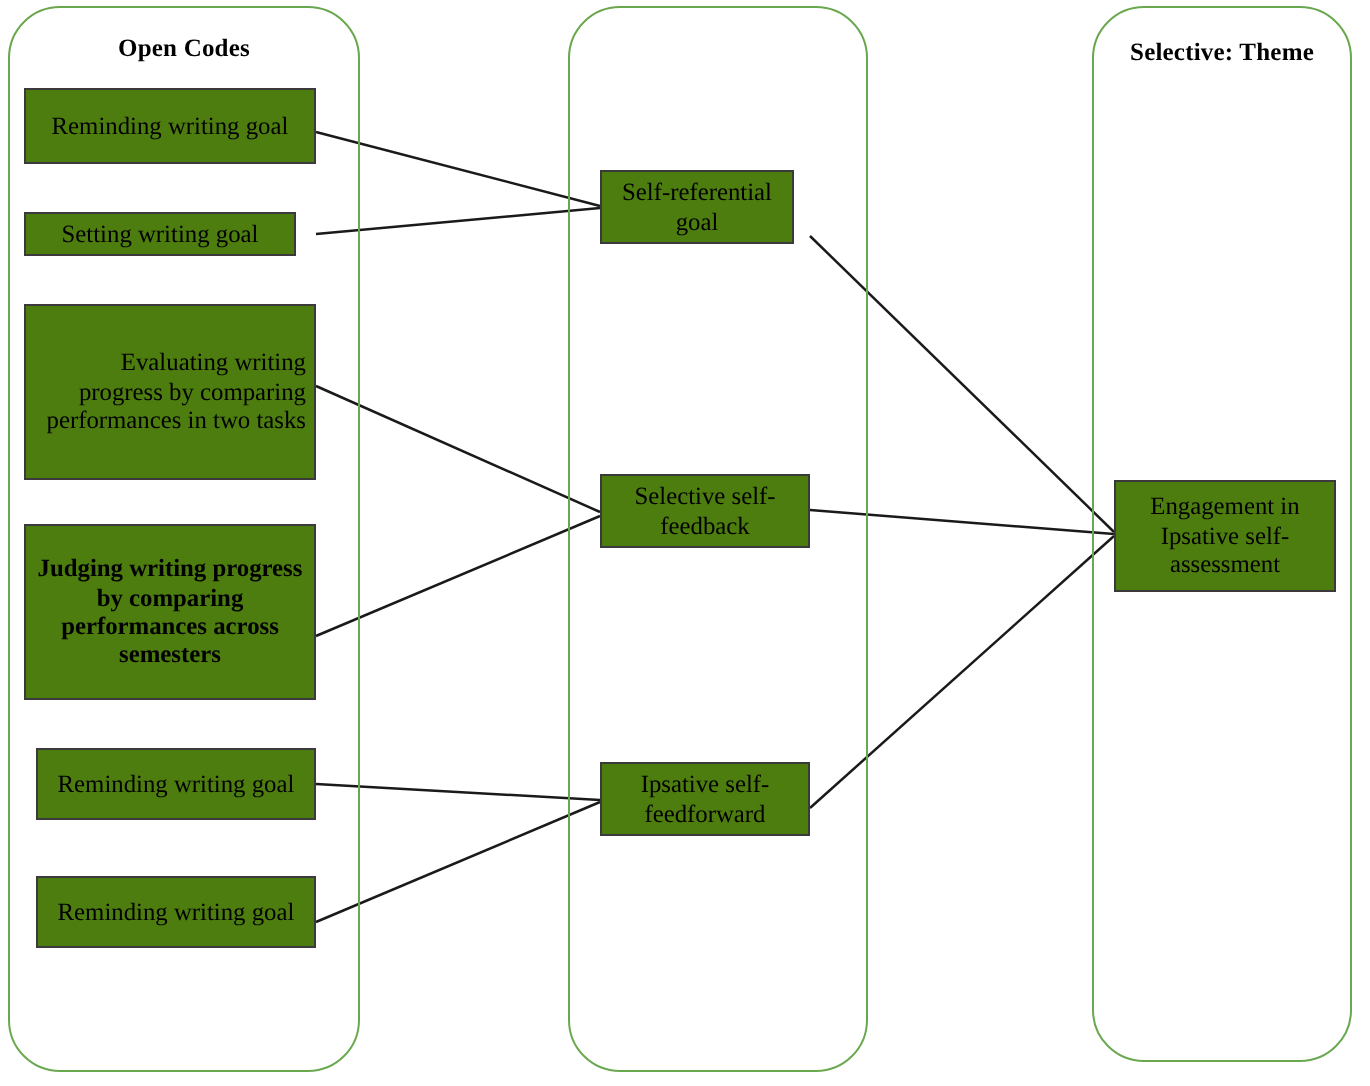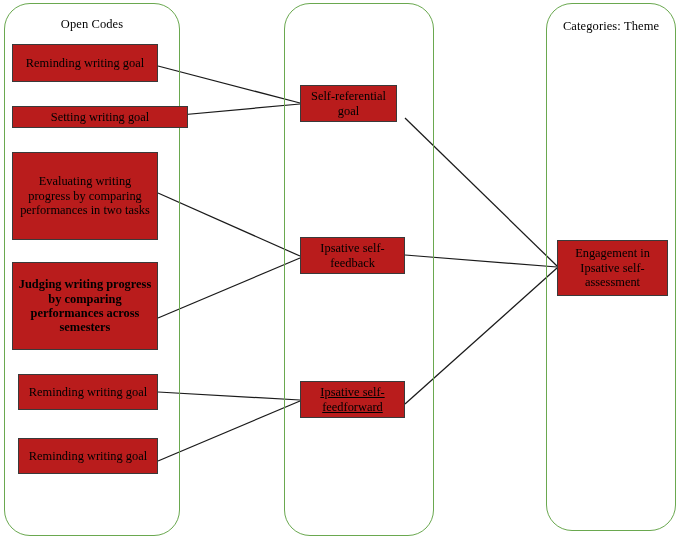--- a/index.html
+++ b/index.html
@@ -22,32 +22,32 @@
     border: 1.6px solid #6aa84f;
     border-radius: 26px;
     background: transparent;
     box-sizing: border-box;
   }
   .container-title {
     position: absolute;
     left: 0;
     right: 0;
     text-align: center;
-    font-weight: normal;
+    font-weight: bold;
     font-size: 12.5px;
     color: #000000;
     line-height: 1.22;
     letter-spacing: 0.1px;
   }
   
   .node {
     position: absolute;
     box-sizing: border-box;
     border: 1.4px solid #3a3a3a;
-    background: #b91c1c;
+    background: #4d7c0f;
     color: #000000;
     font-size: 12.4px;
     line-height: 1.16;
     display: flex;
     align-items: center;
     justify-content: center;
     text-align: center;
     padding: 2px 4px;
   }
   .node span { display: block; width: 100%; }
@@ -83,25 +83,25 @@
     <line x1="405" y1="404" x2="557" y2="268"></line>
   </svg>
 
   <div class="container" style="left:4px; top:3px; width:176px; height:533px;"></div>
   <div class="container-title" style="left:4px; top:17px; width:176px;">Open Codes</div>
 
   <div class="node" style="left:12px; top:44px; width:146px; height:38px;">
     <span>Reminding writing goal</span>
   </div>
 
-  <div class="node" style="left:12px; top:106px; width:176px; height:22px;">
+  <div class="node" style="left:12px; top:106px; width:136px; height:22px;">
     <span>Setting writing goal</span>
   </div>
 
-  <div class="node" style="left:12px; top:152px; width:146px; height:88px;">
+  <div class="node" style="left:12px; top:152px; width:146px; height:88px;text-align:right;">
     <span>Evaluating writing progress by comparing performances in two tasks</span>
   </div>
 
   <div class="node" style="left:12px; top:262px; width:146px; height:88px;font-weight:bold;">
     <span>Judging writing progress by comparing performances across semesters</span>
   </div>
 
   <div class="node" style="left:18px; top:374px; width:140px; height:36px;">
     <span>Reminding writing goal</span>
   </div>
@@ -110,27 +110,27 @@
     <span>Reminding writing goal</span>
   </div>
 
   <div class="container" style="left:284px; top:3px; width:150px; height:533px;"></div>
 
   <div class="node" style="left:300px; top:85px; width:97px; height:37px;">
     <span>Self-referential goal</span>
   </div>
 
   <div class="node" style="left:300px; top:237px; width:105px; height:37px;">
-    <span>Ipsative self-feedback</span>
+    <span>Selective self-feedback</span>
   </div>
 
-  <div class="node" style="left:300px; top:381px; width:105px; height:37px;text-decoration:underline;">
+  <div class="node" style="left:300px; top:381px; width:105px; height:37px;">
     <span>Ipsative self-feedforward</span>
   </div>
 
   <div class="container" style="left:546px; top:3px; width:130px; height:528px;"></div>
-  <div class="container-title" style="left:546px; top:19px; width:130px;">Categories: Theme</div>
+  <div class="container-title" style="left:546px; top:19px; width:130px;">Selective: Theme</div>
 
   <div class="node" style="left:557px; top:240px; width:111px; height:56px;">
     <span>Engagement in Ipsative self-assessment</span>
   </div>
 
 </div>
 
 </body></html>

